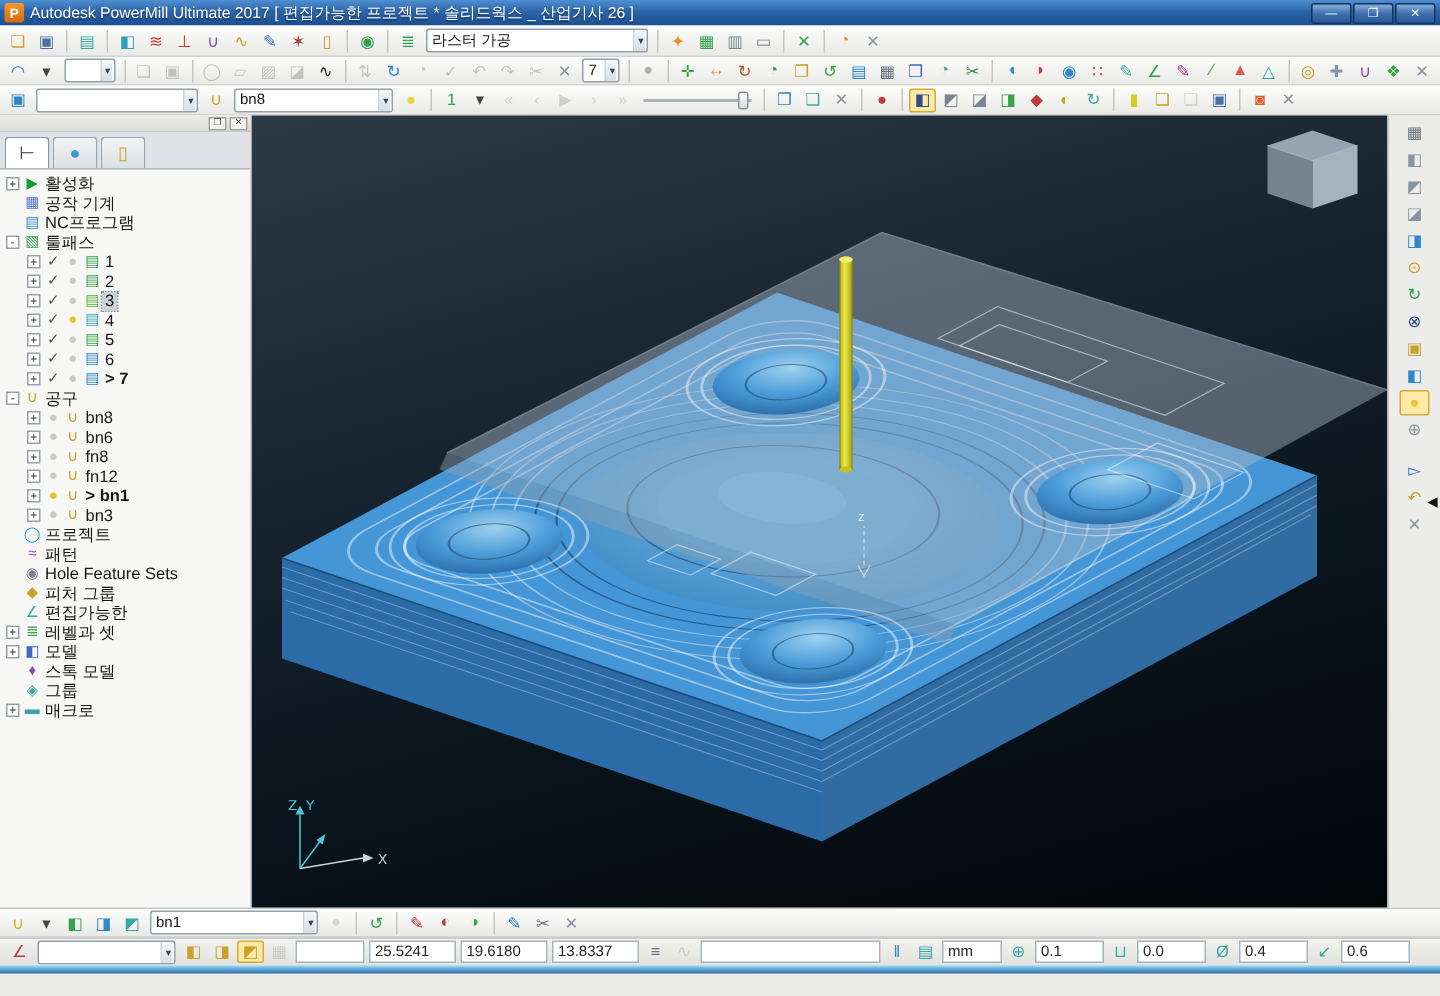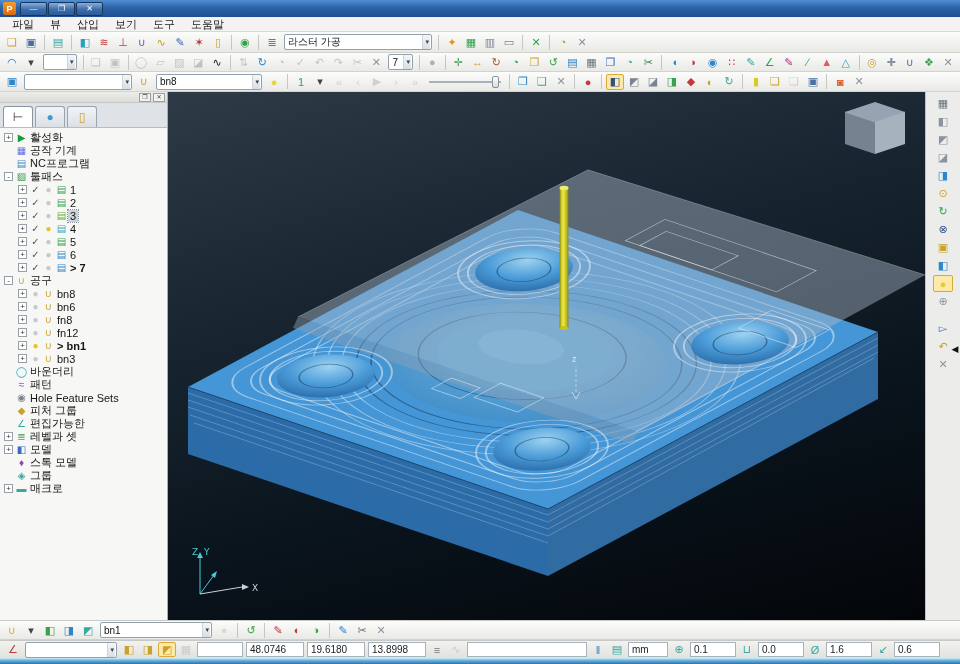--- a/index.html
+++ b/index.html
@@ -56,35 +56,28 @@
   .statusbar .ic{height:15px;}
   .bottomstrip{height:6px;background:linear-gradient(#cfeef8,#6db4dc 40%,#2f6fae);flex:0 0 auto;}
 </style>
 </head>
 <body>
 
 <div class="window">
 
   <div class="titlebar">
     <span class="appicon">P</span>
+    <span class="title">Autodesk PowerMill Ultimate 2017    [ 편집가능한 프로젝트 * 솔리드웍스 _ 산업기사 26 ]</span>
     <span class="wincontrols">
       <button class="wbtn">—</button>
       <button class="wbtn">❐</button>
       <button class="wbtn">✕</button>
     </span>
   </div>
 
-  <div class="menubar">
-      <span class="menu-item">파일</span>
-      <span class="menu-item">뷰</span>
-      <span class="menu-item">삽입</span>
-      <span class="menu-item">보기</span>
-      <span class="menu-item">도구</span>
-      <span class="menu-item">도움말</span>
-    </div>
 
   <div class="tb tb1">
       <span class="ic" style="color: rgb(216, 156, 46);">❏</span>
       <span class="ic" style="color: rgb(74, 111, 165);">▣</span>
       <span class="sep"></span>
       <span class="ic" style="color: rgb(58, 167, 160);">▤</span>
       <span class="sep"></span>
       <span class="ic" style="color: rgb(47, 159, 192);">◧</span>
       <span class="ic" style="color: rgb(194, 58, 58);">≋</span>
       <span class="ic" style="color: rgb(194, 58, 58);">⊥</span>
@@ -340,21 +333,21 @@
           </div>
           <div class="trow" style="padding-left: 18px;">
             <span class="exp">+</span>
             <span class="tic" style="color: rgb(201, 201, 201);">●</span>
             <span class="tic" style="color: rgb(201, 162, 39);">∪</span>
             <span class="tlabel">bn3</span>
           </div>
           <div class="trow" style="padding-left: 4px;">
             <span class="exp none">+</span>
             <span class="tic" style="color: rgb(47, 159, 192);">◯</span>
-            <span class="tlabel">바운더리</span>
+            <span class="tlabel">프로젝트</span>
           </div>
           <div class="trow" style="padding-left: 4px;">
             <span class="exp none">+</span>
             <span class="tic" style="color: rgb(138, 74, 176);">≈</span>
             <span class="tlabel">패턴</span>
           </div>
           <div class="trow" style="padding-left: 4px;">
             <span class="exp none">+</span>
             <span class="tic" style="color: rgb(122, 132, 144);">◉</span>
             <span class="tlabel">Hole Feature Sets</span>
@@ -568,34 +561,34 @@
       <span class="ic" style="color: rgb(194, 58, 58);">∠</span>
       <span class="combo" style="width: 92px;">
         <span class="cv"></span>
         <span class="ca">▾</span>
       </span>
       <span class="ic" style="color: rgb(201, 162, 39);">◧</span>
       <span class="ic" style="color: rgb(201, 162, 39);">◨</span>
       <span class="ic pressed" style="color: rgb(201, 162, 39);">◩</span>
       <span class="ic dis" style="color: rgb(153, 153, 153);">▦</span>
       <span class="field" style="width: 46px;"></span>
-      <span class="field" style="width: 58px;">48.0746</span>
+      <span class="field" style="width: 58px;">25.5241</span>
       <span class="field" style="width: 58px;">19.6180</span>
-      <span class="field" style="width: 58px;">13.8998</span>
+      <span class="field" style="width: 58px;">13.8337</span>
       <span class="ic" style="color: rgb(106, 116, 128);">≡</span>
       <span class="ic dis" style="color: rgb(153, 153, 153);">∿</span>
       <span class="field" style="width: 120px;"></span>
       <span class="ic" style="color: rgb(47, 134, 200);">‖</span>
       <span class="ic" style="color: rgb(58, 167, 160);">▤</span>
       <span class="field" style="width: 40px;">mm</span>
       <span class="ic" style="color: rgb(58, 167, 160);">⊕</span>
       <span class="field" style="width: 46px;">0.1</span>
       <span class="ic" style="color: rgb(58, 167, 160);">⊔</span>
       <span class="field" style="width: 46px;">0.0</span>
       <span class="ic" style="color: rgb(58, 167, 160);">Ø</span>
-      <span class="field" style="width: 46px;">1.6</span>
+      <span class="field" style="width: 46px;">0.4</span>
       <span class="ic" style="color: rgb(58, 167, 160);">↙</span>
       <span class="field" style="width: 46px;">0.6</span>
     </div>
 
   <div class="bottomstrip"></div>
 
 </div>
 
 </body></html>

